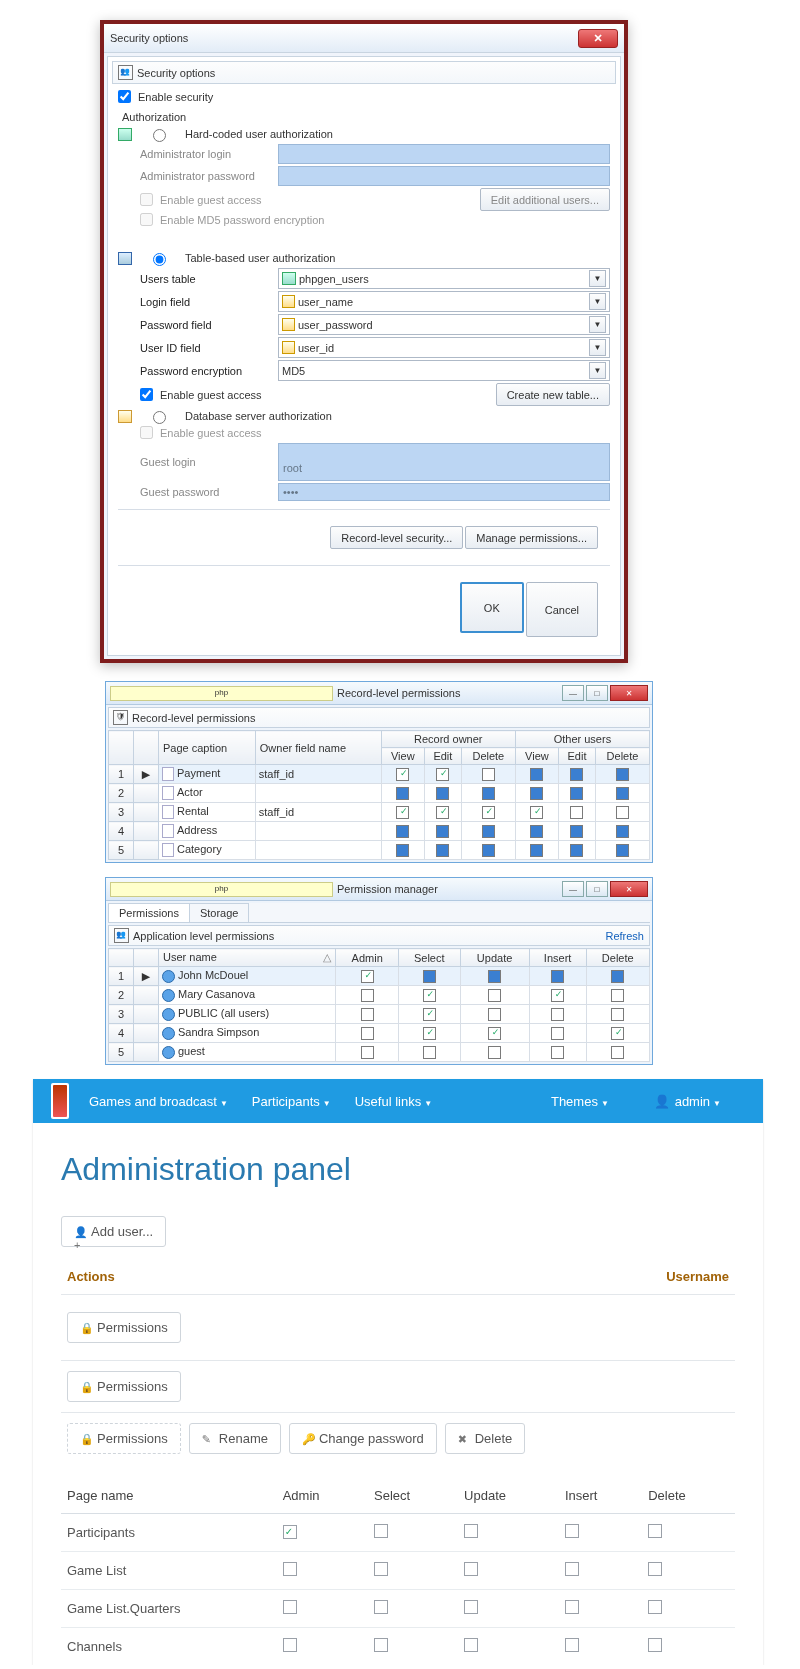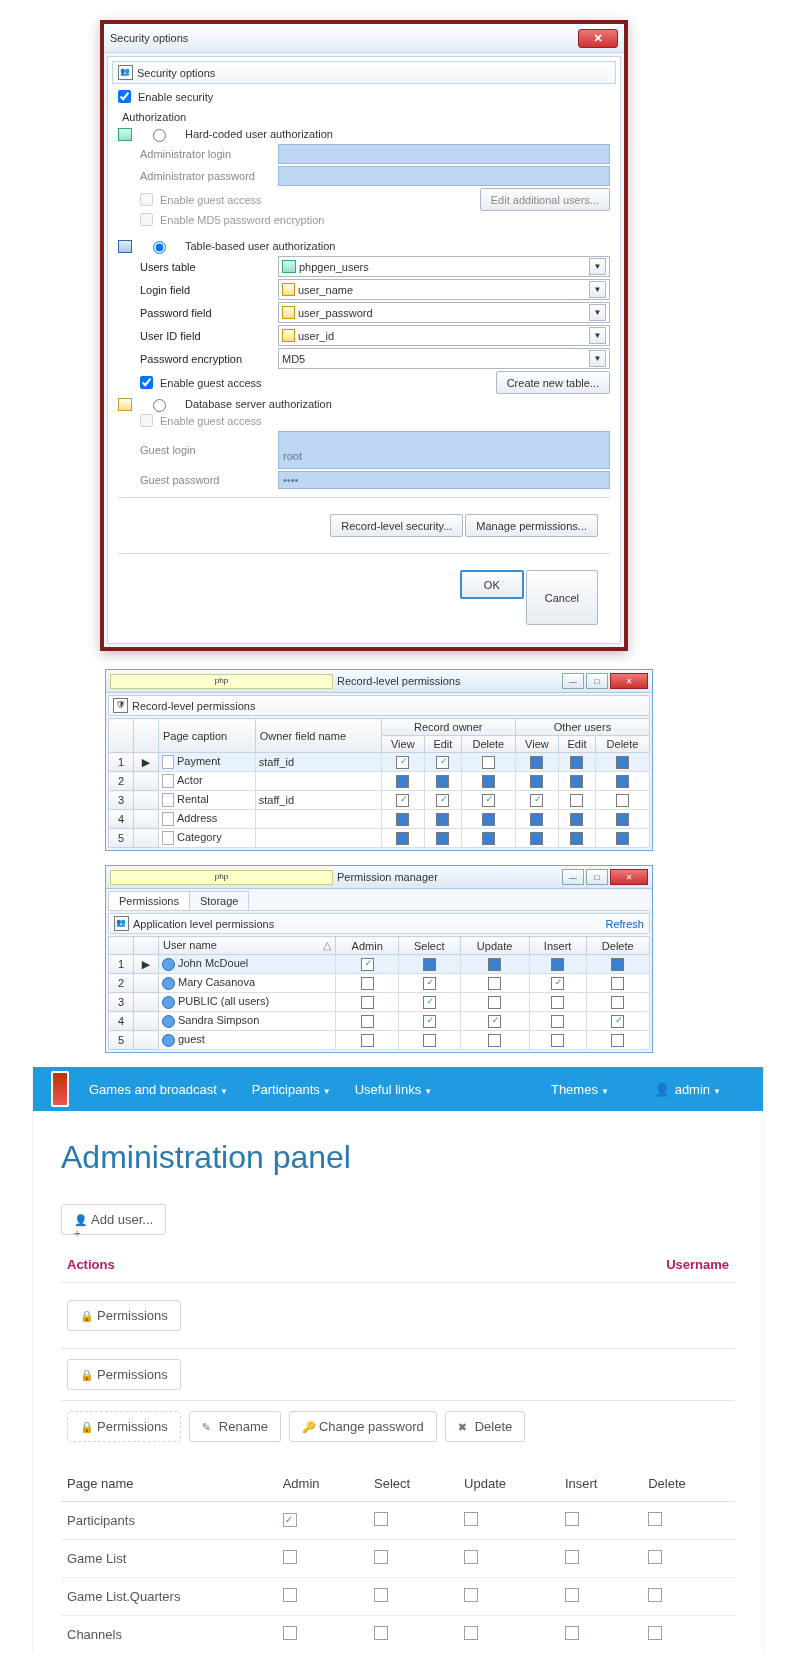--- a/index.html
+++ b/index.html
@@ -20,21 +20,21 @@
 .radio-row{display:flex;align-items:center;gap:16px;margin:2px 0}
 .row{display:flex;align-items:center;margin:2px 0;gap:8px}
 .lbl{width:130px;color:#888}
 .lbl.on{color:#222}
 .blue-input{flex:1;height:18px;background:#bcd6f3;border:1px solid #9bb8d8}
 .drop{flex:1;height:19px;display:flex;align-items:center;border:1px solid #aeb9c7;background:#fff;padding:0 3px;gap:3px}
 .drop .arrow{margin-left:auto;width:15px;height:15px;border:1px solid #aeb9c7;background:linear-gradient(#fdfdfd,#e8edf3);display:flex;align-items:center;justify-content:center;font-size:8px}
 .table-icon{display:inline-block;width:12px;height:11px;border:1px solid #3a6;background:linear-gradient(#cfe,#9dc);vertical-align:middle}
 .col-icon{display:inline-block;width:11px;height:11px;border:1px solid #c90;background:linear-gradient(#ffe,#fd8);vertical-align:middle}
 .btn{height:21px;padding:0 10px;border:1px solid #aeb9c7;background:linear-gradient(#fdfdfd,#e8edf3);display:inline-flex;align-items:center;cursor:pointer;border-radius:2px}
-.btn.primary{border:2px solid #3b8fd1;padding:2px 22px}
+.btn.primary{border:2px solid #3b8fd1;padding:13px 22px}
 .footer-row{display:flex;justify-content:flex-end;gap:2px;padding:8px 12px}
 hr{border:none;border-top:1px solid #d6dde6;margin:8px 0}
 .radio-label{color:#333}
 .grey{color:#999}
 
 .win{width:546px;margin:0 0 14px 105px;border:1px solid #6fa8dc;background:#eef4fb}
 .win-title{background:linear-gradient(#f6fafd,#dce9f7);height:22px;display:flex;align-items:center;padding:0 4px;gap:4px;border-bottom:1px solid #b2c9e0}
 .win-title span{flex:1}
 .win-btns{display:flex;gap:2px}
 .wb{width:20px;height:14px;border:1px solid #8aa;background:linear-gradient(#fff,#dbe8f3);font-size:8px;display:flex;align-items:center;justify-content:center}
@@ -62,21 +62,21 @@
 .logo{width:18px;height:36px;background:#fff;border-radius:2px;margin-right:20px;position:relative}
 .logo::before{content:"";position:absolute;inset:2px;background:linear-gradient(#b30,#e55);border-radius:1px}
 .nav-item{margin-right:24px;cursor:pointer}
 .nav-item .caret{font-size:8px;margin-left:3px}
 .right{margin-left:auto;display:flex;gap:22px}
 .web-body{padding:20px 28px 0 28px}
 h1{color:#2a7ab0;font-weight:300;font-size:32px;margin:8px 0 28px}
 .btn2{border:1px solid #cfd5db;background:#fff;padding:7px 12px;border-radius:3px;display:inline-flex;align-items:center;gap:6px;font-size:13px;color:#555;cursor:pointer}
 .btn2.dashed{border-style:dashed}
 table.web-t{width:100%;border-collapse:collapse;font-size:13px;color:#555;margin-top:12px}
-.web-t th{text-align:left;font-weight:bold;padding:10px 6px;color:#be185d;font-size:13px}
+.web-t th{text-align:left;font-weight:bold;padding:10px 6px;color:#a16207;font-size:13px}
 .web-t td{padding:10px 6px;border-top:1px solid #e3e7eb;vertical-align:middle}
 .action-cell{display:flex;gap:8px;flex-wrap:wrap}
 .micon{width:11px;height:11px;display:inline-block;color:#777;font-size:11px}
 
 table.matrix{width:100%;border-collapse:collapse;font-size:13px;color:#555;margin-top:14px}
 .matrix th{text-align:left;font-weight:normal;padding:10px 6px;color:#444;border-bottom:1px solid #d8dee4}
 .matrix td{padding:10px 6px;border-top:1px solid #e8ecef}
 .cb2{width:12px;height:12px;border:1px solid #9aa0a8;display:inline-block;background:#fff}
 .cb2.chk::after{content:"✓";font-size:10px;color:#2a6;position:relative;top:-3px;left:1px}
 </style>
@@ -124,21 +124,21 @@
               </label>
        <div class="btn" style="color:#888">Edit additional users...</div>
      </div>
      <label class="chk grey">
               <input type="checkbox" disabled="" style="">
               <span>Enable MD5 password encryption</span>
             </label>
    </div>
 
    
-   <div class="radio-row" style="margin-top:10px">
+   <div class="radio-row" style="margin-top:22px">
      <span class="table-icon" style="border-color:#36a;background:linear-gradient(#def,#acd)"></span>
      <input type="radio" name="auth" checked="" style="">
      <span class="radio-label">Table-based user authorization</span>
    </div>
    <div class="inset">
      <div class="row">
               <span class="lbl on">Users table</span>
        <div class="drop">
                 <span class="table-icon"></span>
                 <span>phpgen_users</span>

